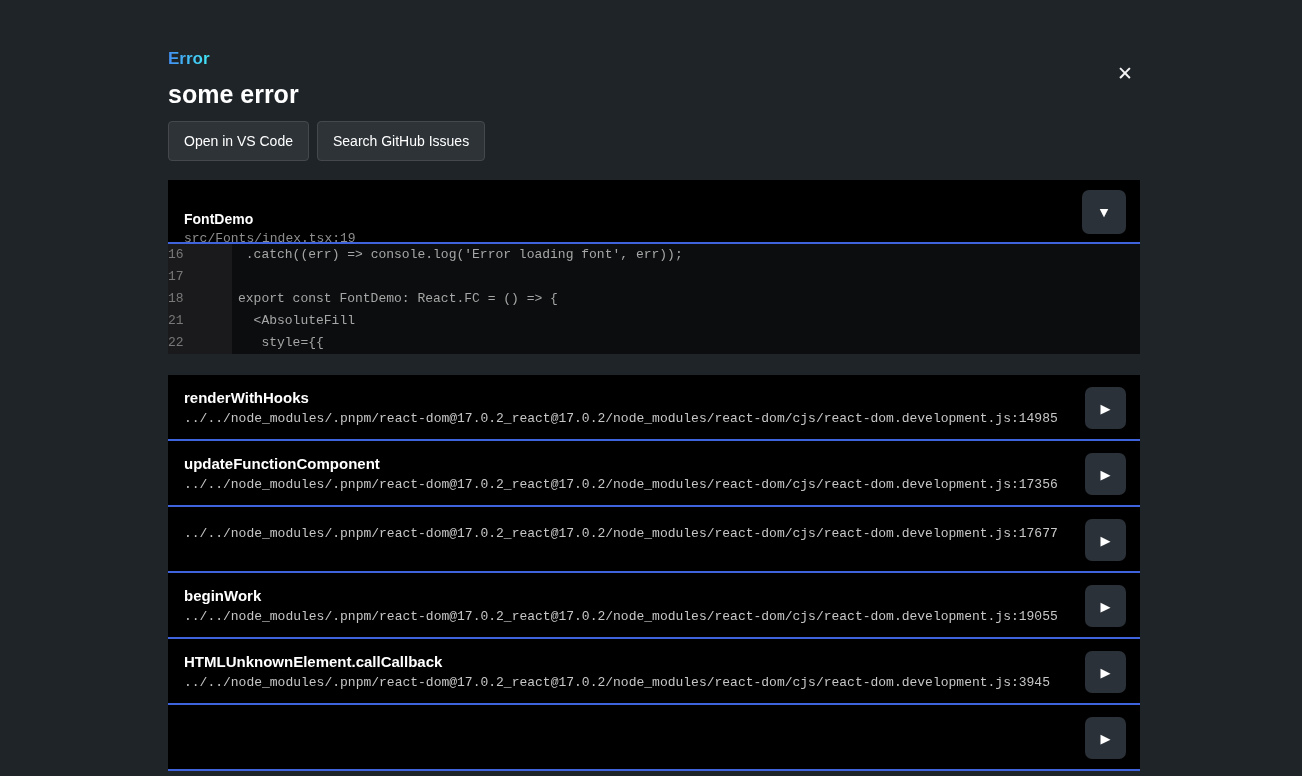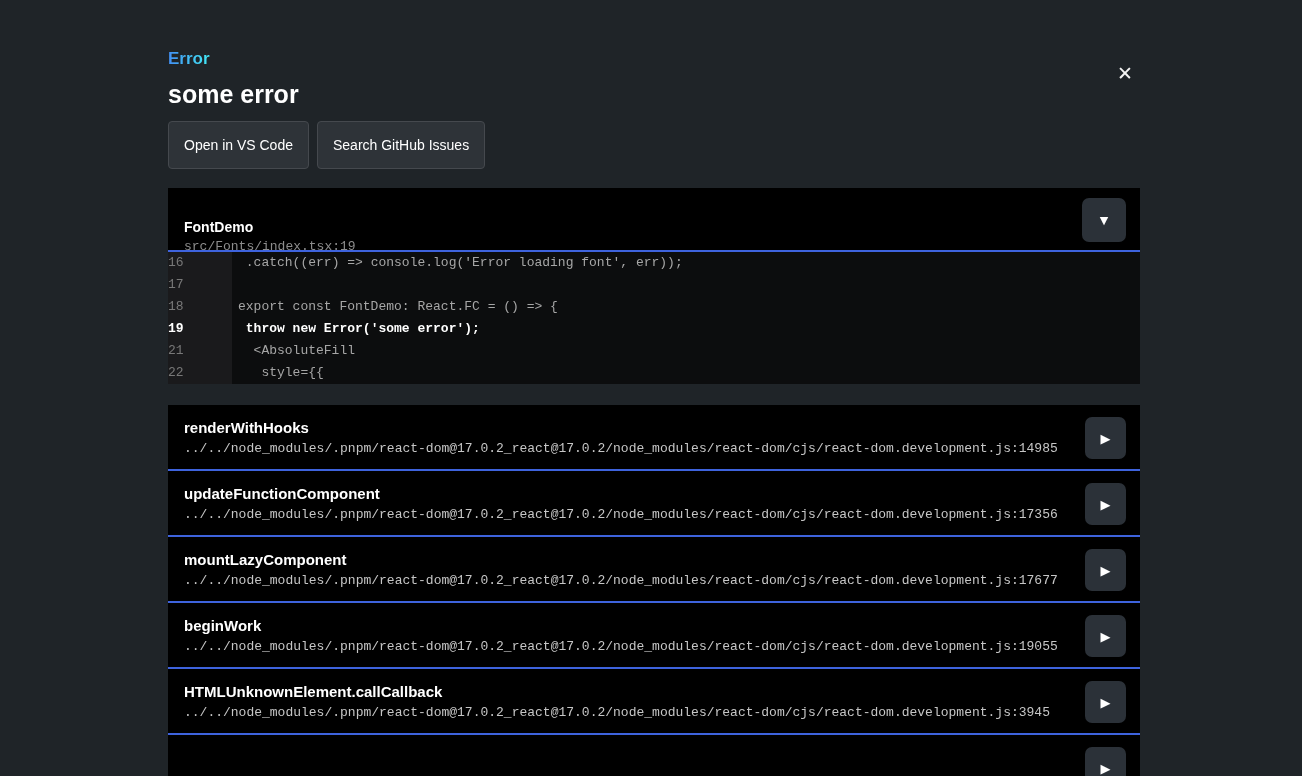--- a/index.html
+++ b/index.html
@@ -43,21 +43,21 @@
   .title {
     margin-top: 11px;
     font-size: 25px; font-weight: bold; line-height: 29px;
     color: #fff;
   }
   .actions {
     margin-top: 12px;
     display: flex; gap: 8px;
   }
   .action-btn {
-    height: 48px;
+    height: 40px;
     padding: 0 15px;
     background: #2e3338;
     border: 1px solid #45494e;
     border-radius: 4px;
     color: #fff;
     font-size: 14px;
     font-family: "Liberation Sans", sans-serif;
     cursor: pointer;
     white-space: nowrap;
   }
@@ -163,23 +163,20 @@
       <div class="code-block mono">
         <div class="code-line">
           <span class="num">16</span><span class="src">	.catch((err) =&gt; console.log('Error loading font', err));</span>
         </div>
         <div class="code-line">
           <span class="num">17</span><span class="src"></span>
         </div>
         <div class="code-line">
           <span class="num">18</span><span class="src">export const FontDemo: React.FC = () =&gt; {</span>
         </div>
-        <div class="code-line active">
-          <span class="num">19</span><span class="src">	throw new Error('some error');</span>
-        </div>
         <div class="code-line">
           <span class="num">21</span><span class="src">		&lt;AbsoluteFill</span>
         </div>
         <div class="code-line">
           <span class="num">22</span><span class="src">			style={{</span>
         </div>
       </div>
     </section>
 
     <section class="stack">
@@ -194,21 +191,20 @@
 
       <div class="stack-frame">
         <div class="frame-name">updateFunctionComponent</div>
         <div class="frame-path mono">../../node_modules/.pnpm/react-dom@17.0.2_react@17.0.2/node_modules/react-dom/cjs/react-dom.development.js:17356</div>
         <button class="play-btn">
           <span class="tri-right">▶</span>
         </button>
       </div>
 
       <div class="stack-frame">
-        <div class="frame-name">mountLazyComponent</div>
         <div class="frame-path mono">../../node_modules/.pnpm/react-dom@17.0.2_react@17.0.2/node_modules/react-dom/cjs/react-dom.development.js:17677</div>
         <button class="play-btn">
           <span class="tri-right">▶</span>
         </button>
       </div>
 
       <div class="stack-frame">
         <div class="frame-name">beginWork</div>
         <div class="frame-path mono">../../node_modules/.pnpm/react-dom@17.0.2_react@17.0.2/node_modules/react-dom/cjs/react-dom.development.js:19055</div>
         <button class="play-btn">

